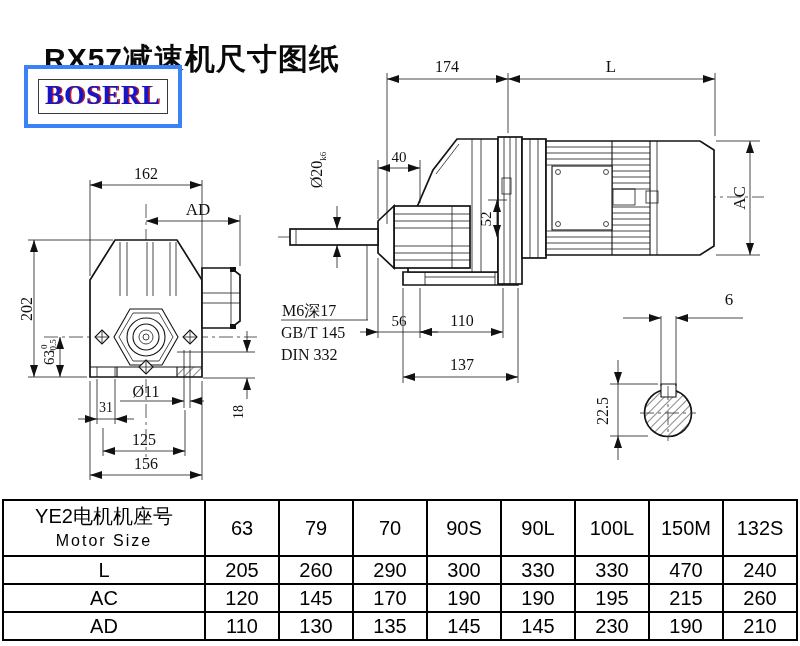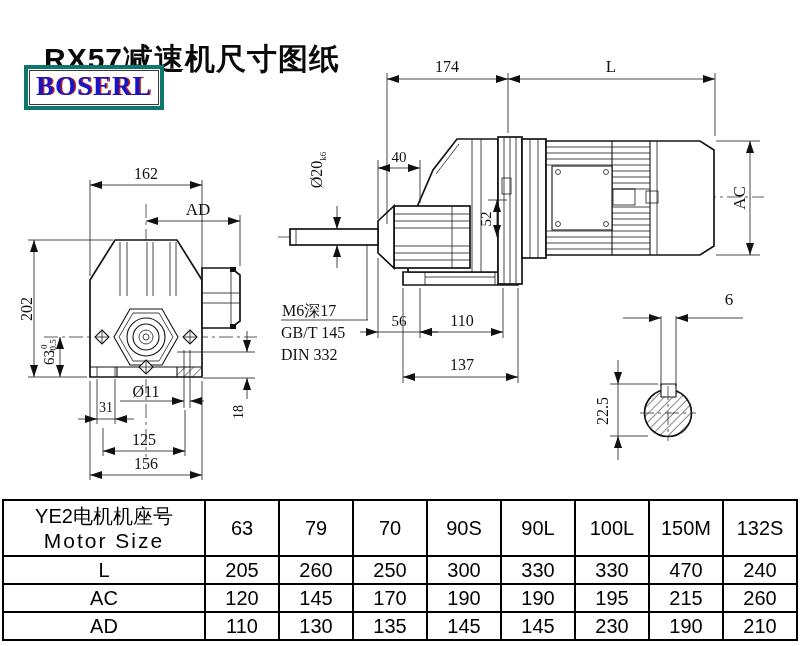--- a/index.html
+++ b/index.html
@@ -1,20 +1,20 @@
 <!DOCTYPE html>
 <html><head>
 <meta charset="utf-8">
 <style>
   html,body{margin:0;padding:0;}
   body{width:800px;height:646px;background:#fff;position:relative;overflow:hidden;
        font-family:"Liberation Sans",sans-serif;}
   .title{position:absolute;left:44px;top:10px;font-size:30px;font-weight:bold;color:#0a0a0a;
          letter-spacing:1px;font-family:"Liberation Sans",sans-serif;margin-top:29px;}
-  .logo{position:absolute;left:24px;top:65px;border:4px solid #0f766e;background:#fff;padding:1px;}
+  .logo{position:absolute;left:24px;top:65px;border:4px solid #3b82f6;background:#fff;padding:10px;}
   .logo-inner{border:1.5px solid #3a3a3a;padding:0 6px 2px 6px;}
   .logo-text{font-family:"Liberation Serif",serif;font-size:27px;font-weight:bold;color:#1616c8;
              text-shadow:1.5px 0 0 #c22020;letter-spacing:1px;}
   svg{position:absolute;left:0;top:0;}
   .olw{stroke:#141414;stroke-width:1.7;fill:#fff;stroke-linejoin:miter;}
   .ml{stroke:#141414;stroke-width:1.1;fill:none;}
   .mlw{stroke:#141414;stroke-width:1.1;fill:#fff;}
   .tl{stroke:#1a1a1a;stroke-width:0.8;fill:none;}
   .cl{stroke:#333;stroke-width:0.8;fill:none;stroke-dasharray:14 4 3 4;}
   .ds{font-family:"Liberation Serif",serif;font-size:15px;fill:#111;}
@@ -23,21 +23,21 @@
   .d14{font-size:14px;}
   .tol{font-size:9px;}
   .note{font-family:"Liberation Serif",serif;font-size:16px;fill:#111;}
   table.dim-table{position:absolute;left:2px;top:499px;border-collapse:collapse;table-layout:fixed;
         width:795px;background:#fff;border-radius:29px;}
   table.dim-table td,table.dim-table th{border:2px solid #000;text-align:center;vertical-align:middle;
         padding:0;font-weight:normal;color:#000;}
   .hdr-row{height:56px;}
   .val-row{height:28px;}
   .hdr-zh{font-size:20px;line-height:26px;}
-  .hdr-en{font-size:21px;line-height:24px;letter-spacing:2px;}
+  .hdr-en{font-size:16px;line-height:24px;letter-spacing:2px;}
   .cell{font-size:20px;}
 </style>
 </head>
 <body>
 
 <div class="title">RX57减速机尺寸图纸</div>
 
 <div class="logo">
   <div class="logo-inner">
     <span class="logo-text">BOSERL</span>
@@ -328,21 +328,21 @@
       <th class="cell">90S</th>
       <th class="cell">90L</th>
       <th class="cell">100L</th>
       <th class="cell">150M</th>
       <th class="cell">132S</th>
     </tr>
     <tr class="val-row">
       <td class="cell">L</td>
       <td class="cell">205</td>
       <td class="cell">260</td>
-      <td class="cell">250</td>
+      <td class="cell">290</td>
       <td class="cell">300</td>
       <td class="cell">330</td>
       <td class="cell">330</td>
       <td class="cell">470</td>
       <td class="cell">240</td>
     </tr>
     <tr class="val-row">
       <td class="cell">AC</td>
       <td class="cell">120</td>
       <td class="cell">145</td>

